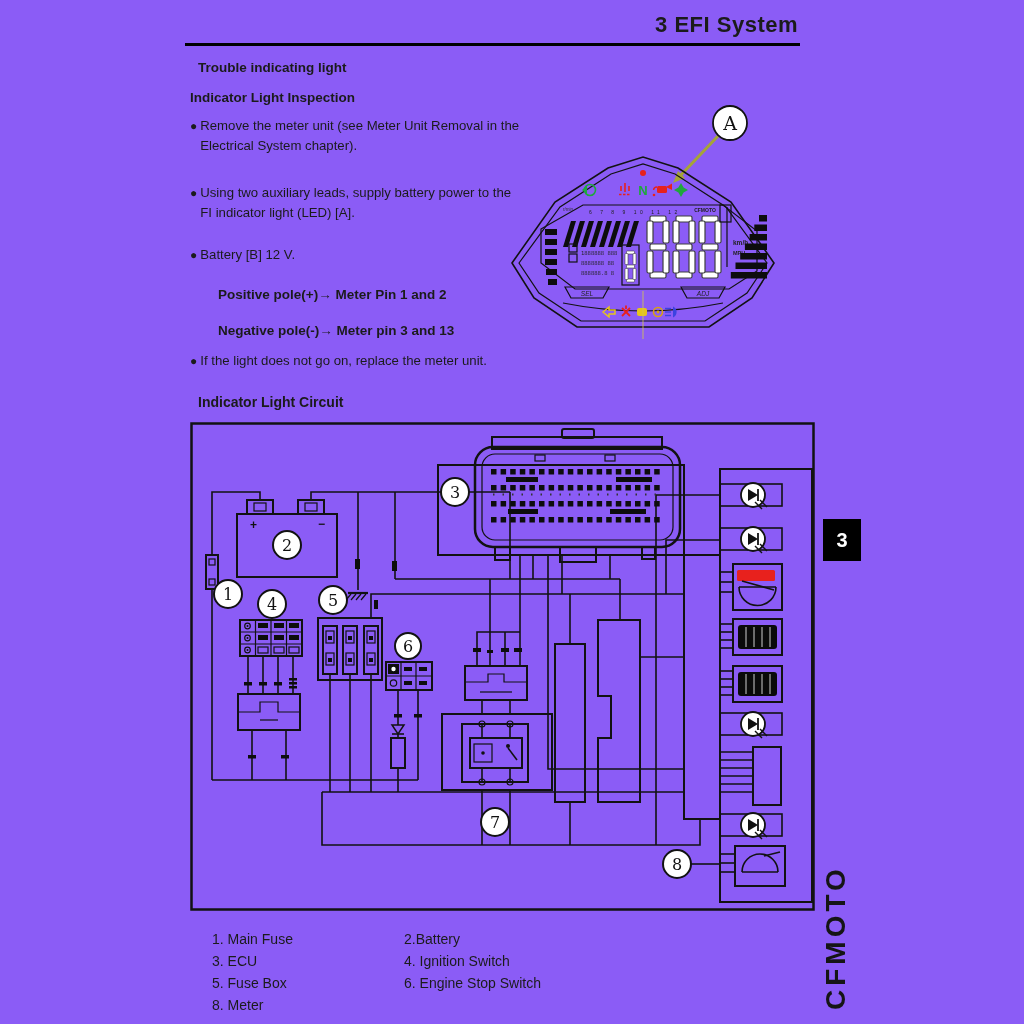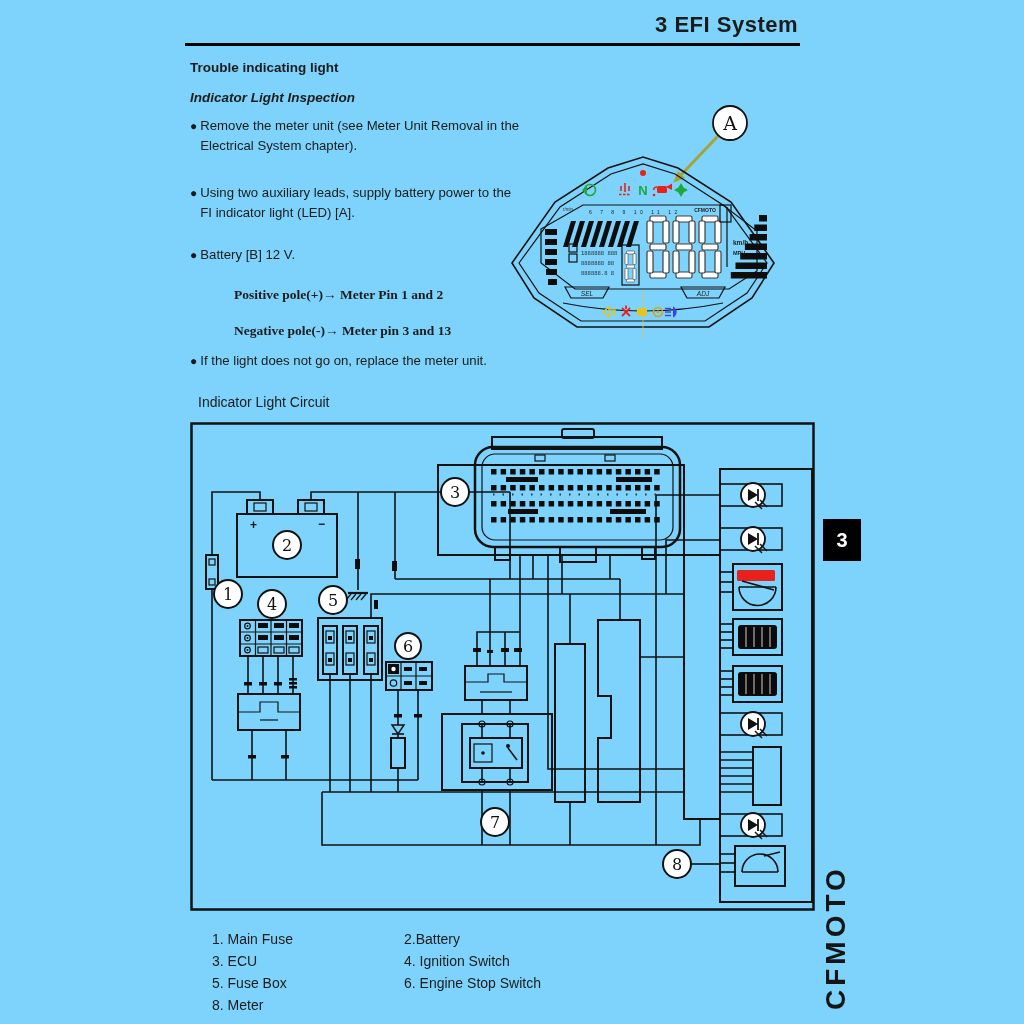--- a/index.html
+++ b/index.html
@@ -1,31 +1,31 @@
 <!DOCTYPE html>
 <html style="--ink: #1b1b1b; --indicator-red: #e8211d; --indicator-green: #1fa83c; --indicator-blue: #3b43e0; --indicator-yellow: #e5c51c; --callout-arrow: #a6a437;"><head>
 <meta charset="utf-8">
 <style>
   html,body{margin:0;padding:0;background:#fff;}
-  .page{position:relative;width:1024px;height:1024px;background:#7dd3fc;
+  .page{position:relative;width:1024px;height:1024px;background:#8b5cf6;
         font-family:"Liberation Sans",sans-serif;color:var(--ink,#1b1b1b);overflow:hidden;}
   .hdr-title{position:absolute;top:12px;right:226px;margin:0;font-size:22px;font-weight:bold;letter-spacing:.5px;}
   .rule{position:absolute;left:185px;top:43px;width:615px;height:3px;background:#000;}
   .instructions{position:absolute;left:190px;top:58px;width:336px;font-size:13.2px;line-height:20px;}
-  .sec-heading{font-weight:bold;font-size:13.5px;margin:0 0 2px 0;}
-  .sec-subheading{font-weight:bold;font-style:italic;font-size:13.5px;margin:10px 0 4px 0;}
+  .sec-heading{font-weight:bold;font-size:13.5px;margin:0 0 2px 8px;}
+  .sec-subheading{font-weight:bold;font-size:13.5px;margin:10px 0 4px 0;}
   .bullet{display:flex;gap:3px;margin-top:8px;}
   .bullet.b2{margin-top:27px;}
   .bullet.b3{margin-top:22px;}
   .bullet.b4{margin-top:10px;}
   .bullet .mk{flex:0 0 auto;font-size:12px;line-height:20px;}
-  .step{font-weight:bold;margin:16px 0 0 44px;font-size:13.5px;font-family:Liberation Serif, serif;}
+  .step{font-weight:bold;margin:16px 0 0 28px;font-size:13.5px;}
   .step.first{margin-top:20px;}
   .meter-fig{position:absolute;left:505px;top:95px;width:300px;height:245px;}
-  .circuit-heading{position:absolute;left:190px;top:394px;margin:0;font-size:14px;font-weight:normal;padding-left:8px;}
+  .circuit-heading{position:absolute;left:190px;top:394px;margin:0;font-size:14px;font-weight:bold;padding-left:8px;}
   .circuit-fig{position:absolute;left:190px;top:422px;width:626px;height:490px;}
   .legend{position:absolute;left:212px;top:928px;display:grid;grid-template-columns:192px auto;
           column-gap:0;font-size:14px;line-height:22px;}
   .side-tab{position:absolute;left:823px;top:519px;width:38px;height:42px;background:#000;color:#fff;
             display:flex;align-items:center;justify-content:center;font-size:20px;font-weight:bold;}
   .side-brand{position:absolute;left:820px;top:836px;height:174px;writing-mode:vertical-rl;transform:rotate(180deg);
               font-size:28px;font-weight:bold;letter-spacing:4px;color:#151515;}
   svg text{font-family:"Liberation Sans",sans-serif;}
   .serif{font-family:"DejaVu Serif",serif;}
   .mono{font-family:"DejaVu Sans Mono",monospace;}

